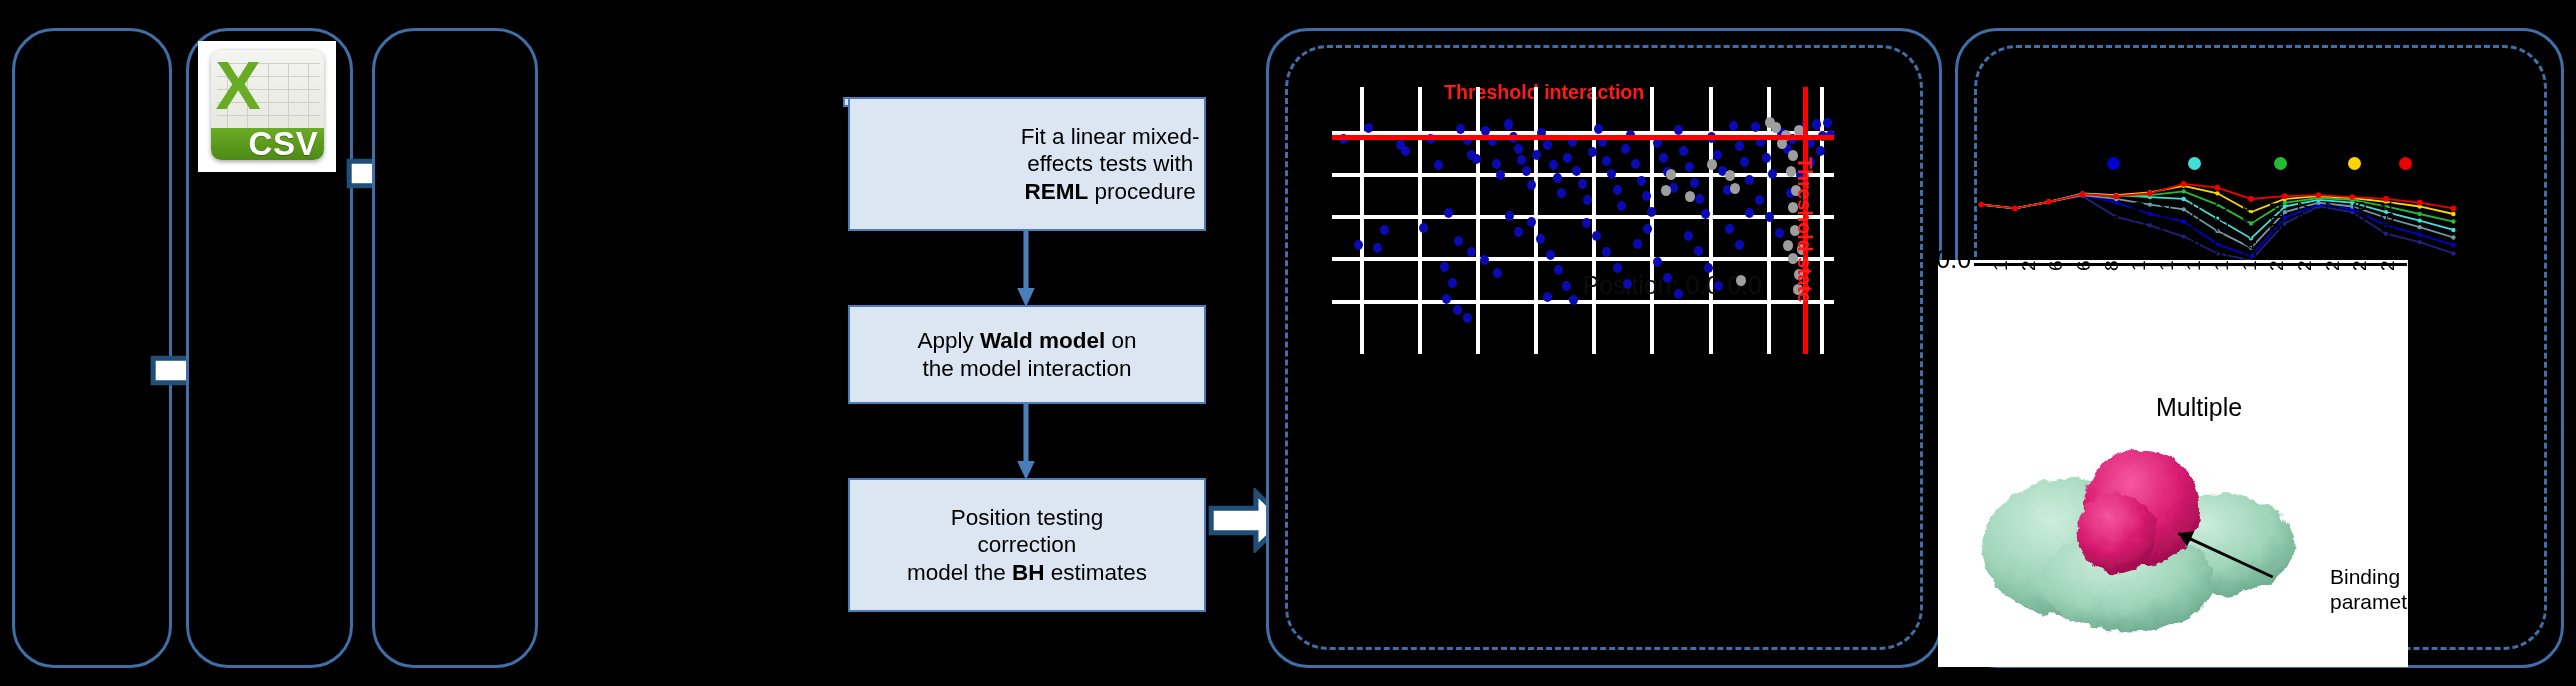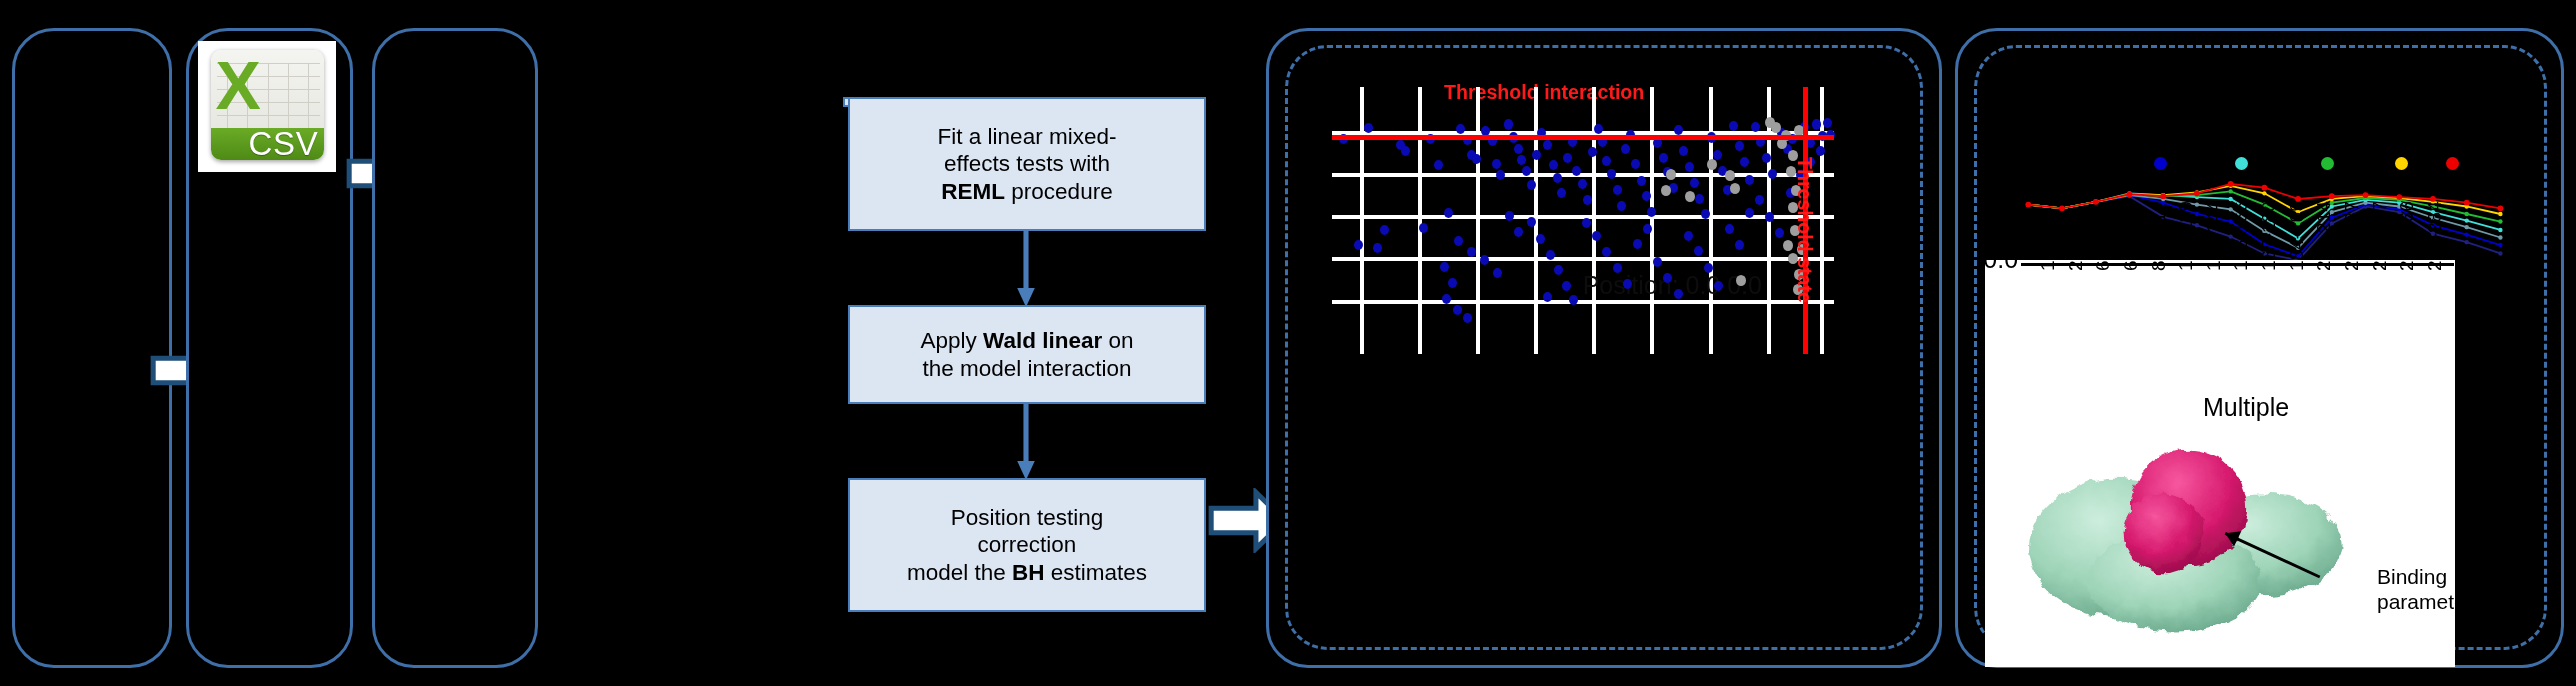--- a/index.html
+++ b/index.html
@@ -87,21 +87,21 @@
 
   
   .csvicon{position:absolute;background:#ffffff;}
   .csvbody{position:absolute;border-radius:10.2px;overflow:hidden;
     background:linear-gradient(#f4f4f0,#e3e3dd);
     box-shadow:0 1.5px 4.4px rgba(0,0,0,.35);}
   .csvgreenbar{position:absolute;left:0;right:0;bottom:0;
     background:linear-gradient(#6aab25,#4e8a16);
     display:flex;align-items:center;justify-content:center;}
   .csvgreenbar span{
-    color:#fff;font-weight:normal;font-size:33px;letter-spacing:0.7px;
+    color:#fff;font-weight:bold;font-size:33px;letter-spacing:0.7px;
     font-family:"Liberation Sans",sans-serif;
     text-shadow:0 0.7px 0.7px rgba(0,0,0,.3);
     margin-left:32px;
   }
   .csvX{position:absolute;color:#6aab25;font-weight:bold;
     font-family:"Liberation Sans",sans-serif;line-height:1;}
   .sheetgrid{position:absolute;}
   .sheetgrid div{position:absolute;background:#cfcfc8;}
 </style>
 </head>
@@ -143,41 +143,41 @@
 <div class="blockarrow" style="left:346px;top:141px;">
   <svg width="80" height="65" viewBox="0 0 110 90">
     <polygon points="4,28 66,28 66,6 106,45 66,84 66,62 4,62" fill="#ffffff" stroke="#1f4e79" stroke-width="7" stroke-linejoin="miter"></polygon>
   </svg>
 </div>
 
 <div class="stage panel-solid" style="left:372px;top:28px;width:166px;height:640px;"></div>
 
 <div class="procbox" style="left:843px;top:97px;width:358px;height:0;"></div>
 
-<div class="procbox" style="left:848px;top:97px;width:358px;height:134px;">
+<div class="procbox" style="left:848px;top:97px;width:358px;height:134px;justify-content:flex-end;">
   <div>
     <div>Fit a linear mixed-</div>
     <div>effects tests with</div>
     <div>
       <b>REML</b><span> procedure</span>
     </div>
   </div>
 </div>
 
 <div class="connector" style="left:1015px;top:231px;">
   <svg width="22" height="79" viewBox="0 0 30 108">
     <line x1="15" y1="0" x2="15" y2="82" stroke="#4a7ebb" stroke-width="7"></line>
     <polygon points="3,78 27,78 15,104" fill="#4a7ebb"></polygon>
   </svg>
 </div>
 
 <div class="procbox" style="left:848px;top:305px;width:358px;height:99px;">
   <div>
     <div>
-      <span>Apply </span><b>Wald linear</b><span> on</span>
+      <span>Apply </span><b>Wald model</b><span> on</span>
     </div>
     <div>the model interaction</div>
   </div>
 </div>
 
 <div class="connector" style="left:1015px;top:404px;">
   <svg width="22" height="79" viewBox="0 0 30 108">
     <line x1="15" y1="0" x2="15" y2="82" stroke="#4a7ebb" stroke-width="7"></line>
     <polygon points="3,78 27,78 15,104" fill="#4a7ebb"></polygon>
   </svg>
@@ -375,21 +375,21 @@
     <div class="redline-h" style="left:0;top:19.6px;width:502px;height:5.8px;"></div>
     <div class="redline-v" style="left:471px;top:-28px;width:5.8px;height:267px;"></div>
   </div>
 
   <div class="thr-label-v" style="left:493px;top:70px;">Threshold state</div>
 </div>
 
 <div class="stage panel-solid" style="left:1955px;top:28px;width:609px;height:640px;"></div>
 <div class="stage panel-dashed" style="left:1974px;top:45px;width:573px;height:605px;"></div>
 
-<div class="pepwrap" style="left:1992px;top:94px;width:552px;height:574px;">
+<div class="pepwrap" style="left:1945px;top:94px;width:552px;height:574px;">
 
   <div class="legend-dot" style="left:162px;top:63px;width:13px;height:13px;background:#0000cc;"></div>
   <div class="legend-dot" style="left:243px;top:63px;width:13px;height:13px;background:#40dfd8;"></div>
   <div class="legend-dot" style="left:329px;top:63px;width:13px;height:13px;background:#22bb33;"></div>
   <div class="legend-dot" style="left:403px;top:63px;width:13px;height:13px;background:#ffd400;"></div>
   <div class="legend-dot" style="left:454px;top:63px;width:13px;height:13px;background:#ee0000;"></div>
 
   <svg style="position:absolute;left:0;top:73px;width:552px;height:94px;" viewBox="0 0 760 130" preserveAspectRatio="none">
     <g id="pep-series-group">
         <polyline points="50,52 96.42857142857142,57.19999999999999 142.85714285714283,48.099999999999994 189.28571428571428,40.30000000000001 235.7142857142857,68.9 282.1428571428571,80.6 328.57142857142856,96.19999999999999 375,119.6 421.4285714285714,128.7 467.8571428571429,78 514.2857142857142,54.60000000000001 560.7142857142858,62.39999999999999 607.1428571428571,92.30000000000001 653.5714285714286,104 700,119.6" fill="none" stroke="#202080" stroke-width="2.5"></polyline>

